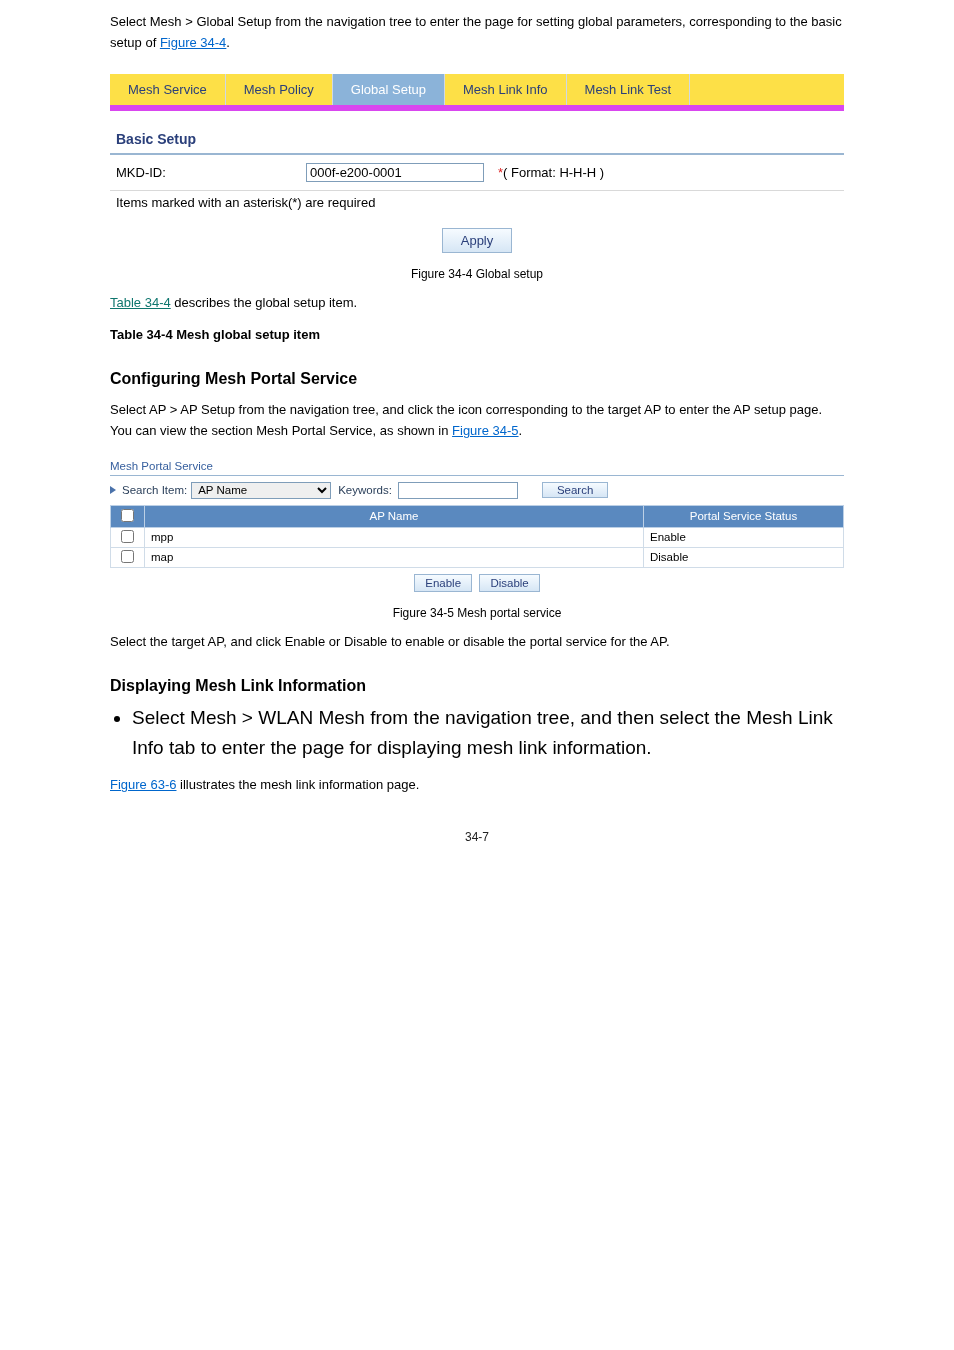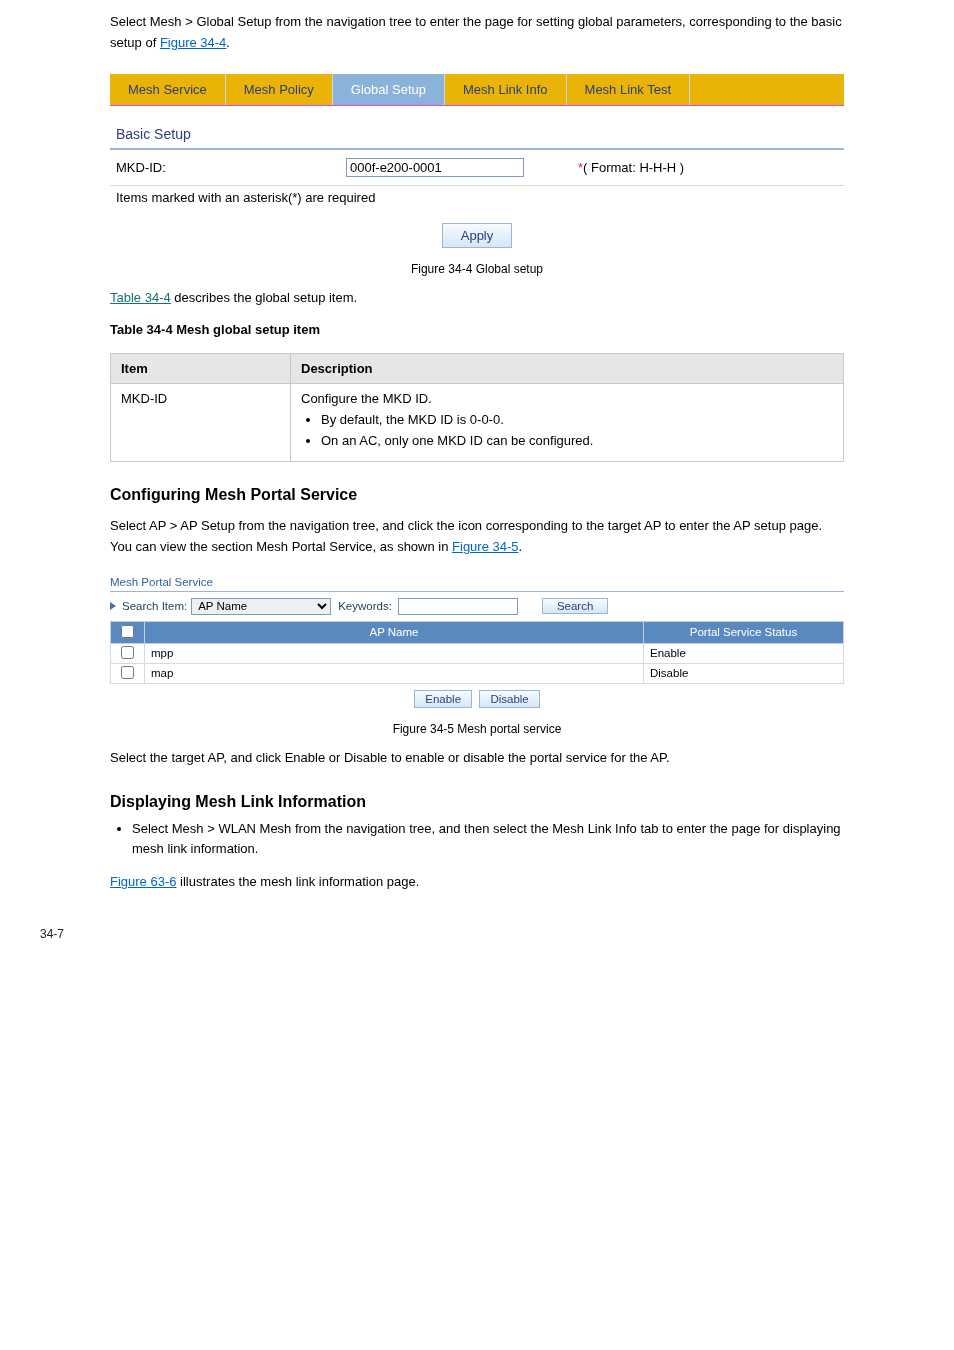--- a/index.html
+++ b/index.html
@@ -19,49 +19,49 @@
   .link { color: #0f766e; text-decoration: underline; }
   .fig-link { color: #0066cc; text-decoration: underline; }
 
   
   .fig1 {
     margin: 20px 0 10px 0;
     border: 0;
   }
   .tabs1 {
     display: flex;
-    border-bottom: 1px solid #d946ef;
-    background: #eab308;
+    border-bottom: 6px solid #d946ef;
+    background: #fde047;
     text-align: right;
   }
   .tab1 {
     padding: 8px 18px;
     font-size: 13px;
     color: #2a3f7a;
     cursor: pointer;
     border-right: 1px solid #cfd8e6;
   }
   .tab1.active {
     background: #8bb3d9;
     color: #fff;
   }
   .fig1 .section-title {
     color: #2a3f7a;
     font-size: 14px;
     padding: 20px 6px 6px 6px;
     border-bottom: 2px solid #9ab6d2;
     margin-bottom: 0;
+    font-weight: bold;
   }
   .fig1 .field-row {
     display: flex;
     align-items: center;
     padding: 8px 6px;
     border-bottom: 1px solid #d9d9d9;
     font-size: 13px;
-    gap: 40px;
   }
   .fig1 .field-label { width: 190px; }
   .fig1 input[type="text"].mkd {
     width: 178px;
     font-size: 13px;
     padding: 1px 3px;
     border: 1px solid #7f9db9;
   }
   .fig1 .hint { margin-left: 14px; font-size: 13px; }
   .fig1 .hint .star { color: #d22; }
@@ -150,25 +150,25 @@
     border: 1px solid #d0dce8;
     padding: 2px 6px;
     background: #fff;
   }
   .fig2 table.ap td.chk, .fig2 table.ap th.chk { width: 34px; text-align: center; }
   .fig2 table.ap td.status-col, .fig2 table.ap th.status-col { width: 200px; }
   .fig2 .btns-row { text-align: center; margin-top: 6px; }
   .fig2 .btns-row .btn { padding: 2px 10px; font-size: 11.5px; margin: 0 2px; }
 
   .section-heading { font-size: 16px; font-weight: bold; margin: 24px 0 8px 0; }
-  ul.doc-list { list-style: disc; margin-left: 22px; font-size: 13px; line-height: 1.6; }
+  ul.doc-list { list-style: disc; margin-left: 22px; font-size: 19px; line-height: 1.6; }
   ul.doc-list li { margin: 6px 0; }
   .bold { font-weight: normal; }
 
-  .page-number { font-size: 12px; margin-top: 34px; color: #222; }
+  .page-number { text-align: center; font-size: 12px; margin-top: 34px; color: #222; }
 </style>
 </head>
 <body>
 
 <div class="page">
   <div class="content-wrap">
 
     <p class="body-text">
       <span>Select </span><span class="bold">Mesh</span><span> &gt; </span><span class="bold">Global Setup</span><span> from the navigation tree to enter the page for setting global parameters, corresponding to the basic setup of </span><a href="#" class="fig-link">Figure 34-4</a><span>.</span>
     </p>
@@ -198,38 +198,20 @@
     </div>
 
     <p class="fig-caption">Figure 34-4 Global setup</p>
 
     <p class="body-text">
       <a href="#" class="link">Table 34-4</a><span> describes the global setup item.</span>
     </p>
 
     <p class="body-text" style="font-weight:bold;">Table 34-4 Mesh global setup item</p>
 
-    <table class="item-table">
-      <tbody>
-          <tr>
-        <th style="width:180px;">Item</th>
-        <th>Description</th>
-      </tr>
-      <tr>
-        <td>MKD-ID</td>
-        <td class="desc">
-          <div>Configure the MKD ID.</div>
-          <ul>
-            <li>By default, the MKD ID is 0-0-0.</li>
-            <li>On an AC, only one MKD ID can be configured.</li>
-          </ul>
-        </td>
-      </tr>
-    </tbody>
-      </table>
 
     <div class="section-heading">Configuring Mesh Portal Service</div>
 
     <p class="body-text">
       <span>Select </span><span class="bold">AP</span><span> &gt; </span><span class="bold">AP Setup</span><span> from the navigation tree, and click the icon corresponding to the target AP to enter the AP setup page. You can view the section </span><span class="bold">Mesh Portal Service</span><span>, as shown in </span><a href="#" class="fig-link">Figure 34-5</a><span>.</span>
     </p>
 
     <div class="fig2">
       <div class="section-title2">Mesh Portal Service</div>
       <div class="search-row">

